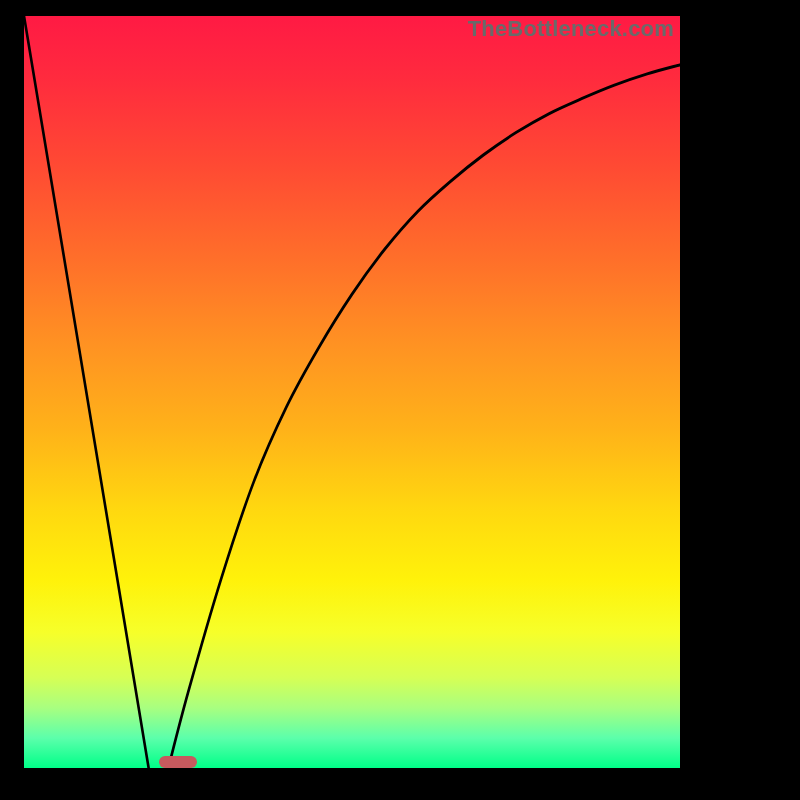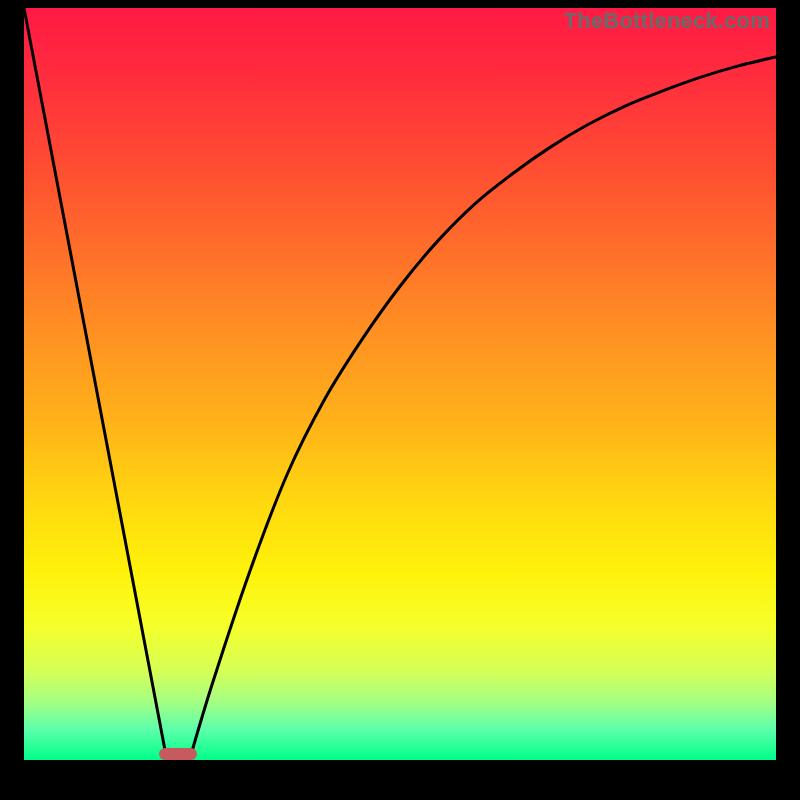--- a/index.html
+++ b/index.html
@@ -6,22 +6,22 @@
   html, body { width: 800px; height: 800px; overflow: hidden; background: #000; }
   .frame {
     position: relative;
     width: 800px;
     height: 800px;
     background: #000;
   }
   .plot {
     position: absolute;
     left: 24px;
-    top: 8px;
-    width: 752px;
+    top: 16px;
+    width: 656px;
     height: 752px;
     background: linear-gradient(to bottom,
       #ff1a44 0%,
       #ff2a3e 8%,
       #ff4a33 20%,
       #ff6e2a 32%,
       #ff9322 44%,
       #ffb219 55%,
       #ffd90f 66%,
       #fff20a 75%,

